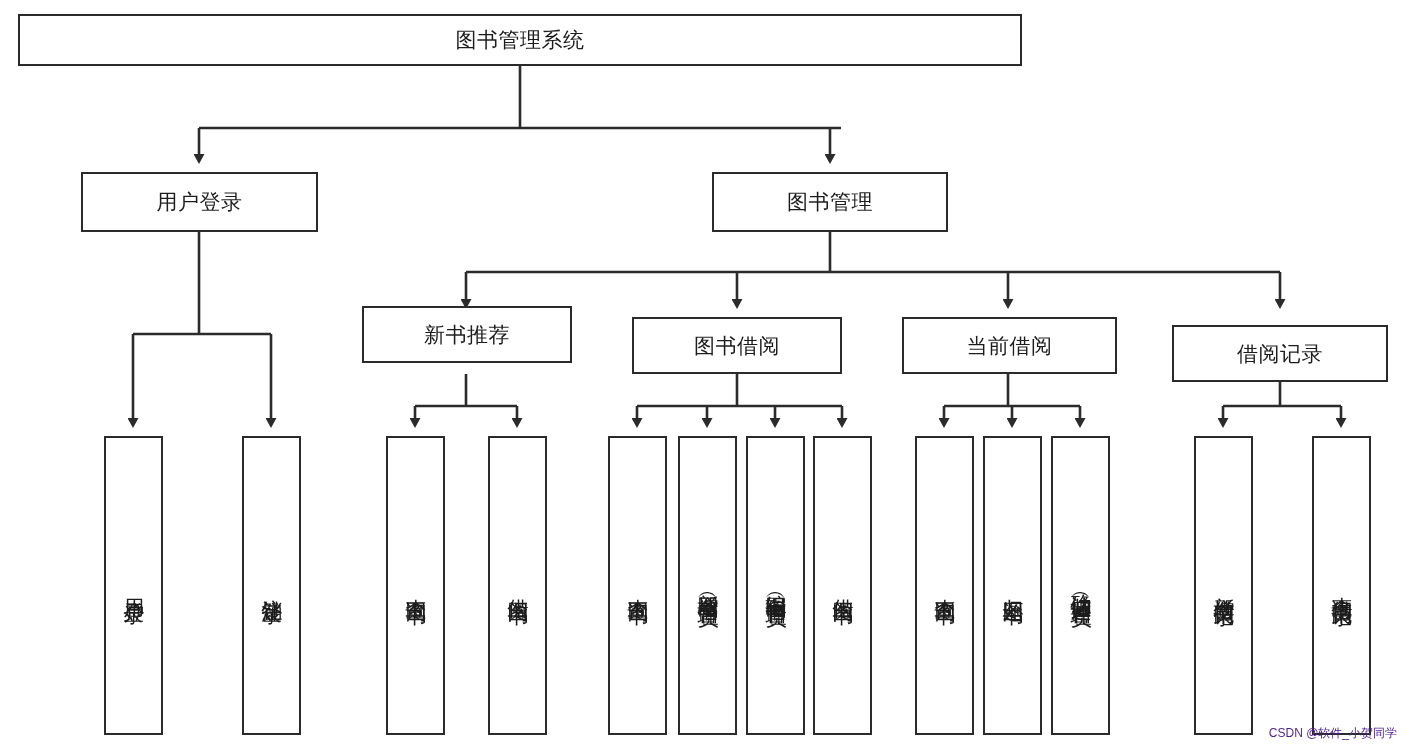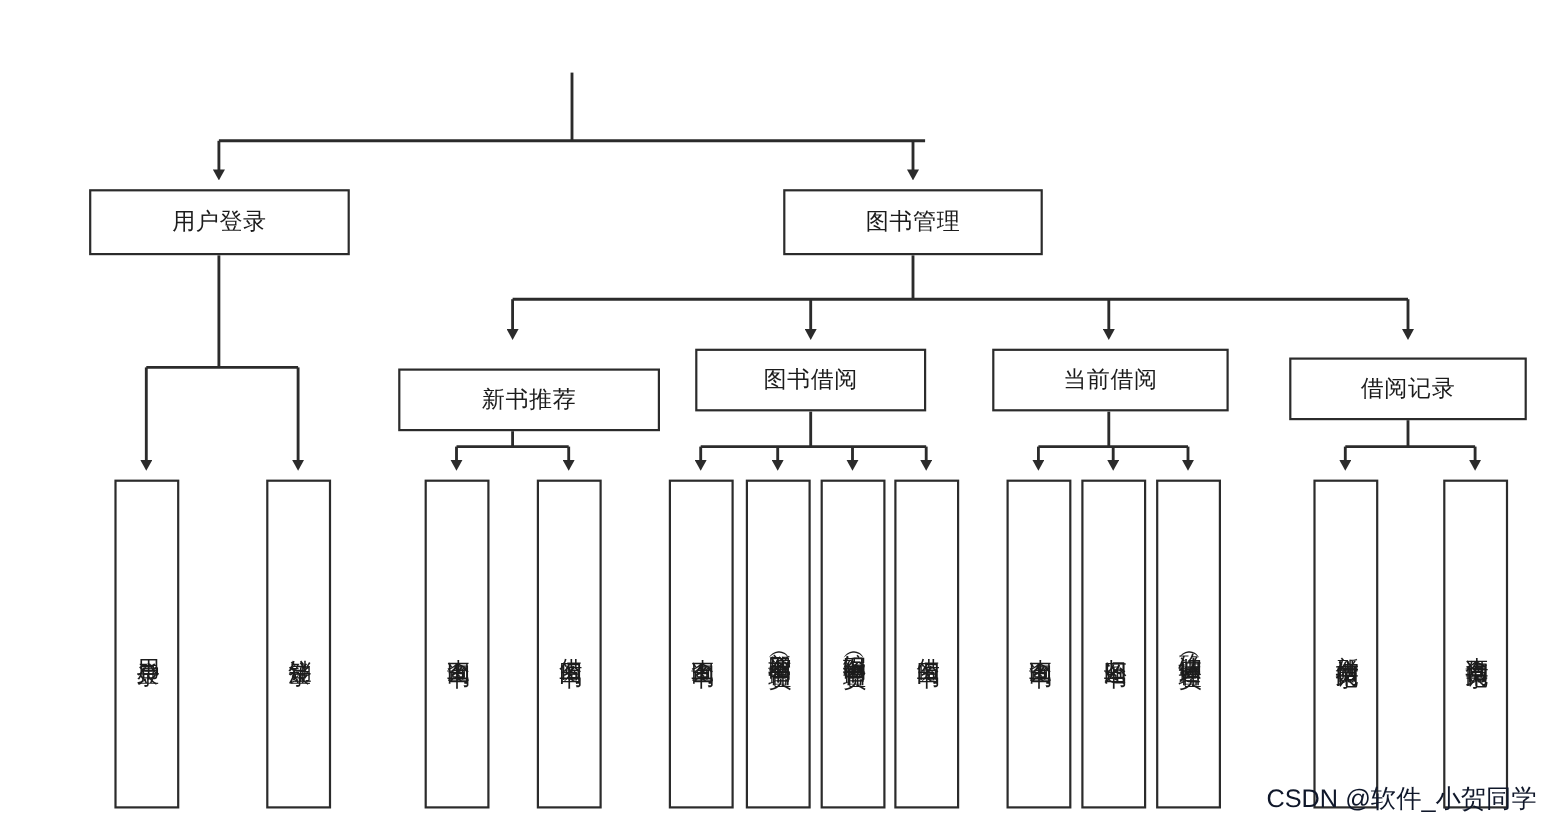--- a/index.html
+++ b/index.html
@@ -50,22 +50,22 @@
     color: #1c1c1c;
     line-height: 1.18;
     letter-spacing: 2px;
     white-space: nowrap;
     text-align: center;
   }
   .watermark {
     position: absolute;
     right: 8px;
     bottom: 5px;
-    font-size: 23px;
-    color: #0f172a;
+    font-size: 12px;
+    color: #4c1d95;
     white-space: nowrap;
     pointer-events: none;
   }
 </style>
 </head>
 <body>
 
 <div id="diagram-root">
 
   <svg id="tree-svg" viewBox="0 0 1405 747">
@@ -111,30 +111,33 @@
       <path d="M1012,406 L1012,419" marker-end="url(#arrow)"></path>
       <path d="M1080,406 L1080,419" marker-end="url(#arrow)"></path>
 
       <path d="M1280,374 L1280,406"></path>
       <path d="M1223,406 L1341,406"></path>
       <path d="M1223,406 L1223,419" marker-end="url(#arrow)"></path>
       <path d="M1341,406 L1341,419" marker-end="url(#arrow)"></path>
     </g>
   </svg>
 
+  <div class="node-box" style="left:18px; top:14px; width:1004px; height:52px;">
+    <span class="node-label-h">图书管理系统</span>
+  </div>
 
   <div class="node-box" style="left:81px; top:172px; width:237px; height:60px;">
     <span class="node-label-h">用户登录</span>
   </div>
 
   <div class="node-box" style="left:712px; top:172px; width:236px; height:60px;">
     <span class="node-label-h">图书管理</span>
   </div>
 
-  <div class="node-box" style="left:362px; top:335px; width:238px; height:57px;">
+  <div class="node-box" style="left:362px; top:306px; width:210px; height:57px;">
     <span class="node-label-h">新书推荐</span>
   </div>
 
   <div class="node-box" style="left:902px; top:317px; width:215px; height:57px;">
     <span class="node-label-h">当前借阅</span>
   </div>
 
   <div class="node-box" style="left:632px; top:317px; width:210px; height:57px;">
     <span class="node-label-h">图书借阅</span>
   </div>

